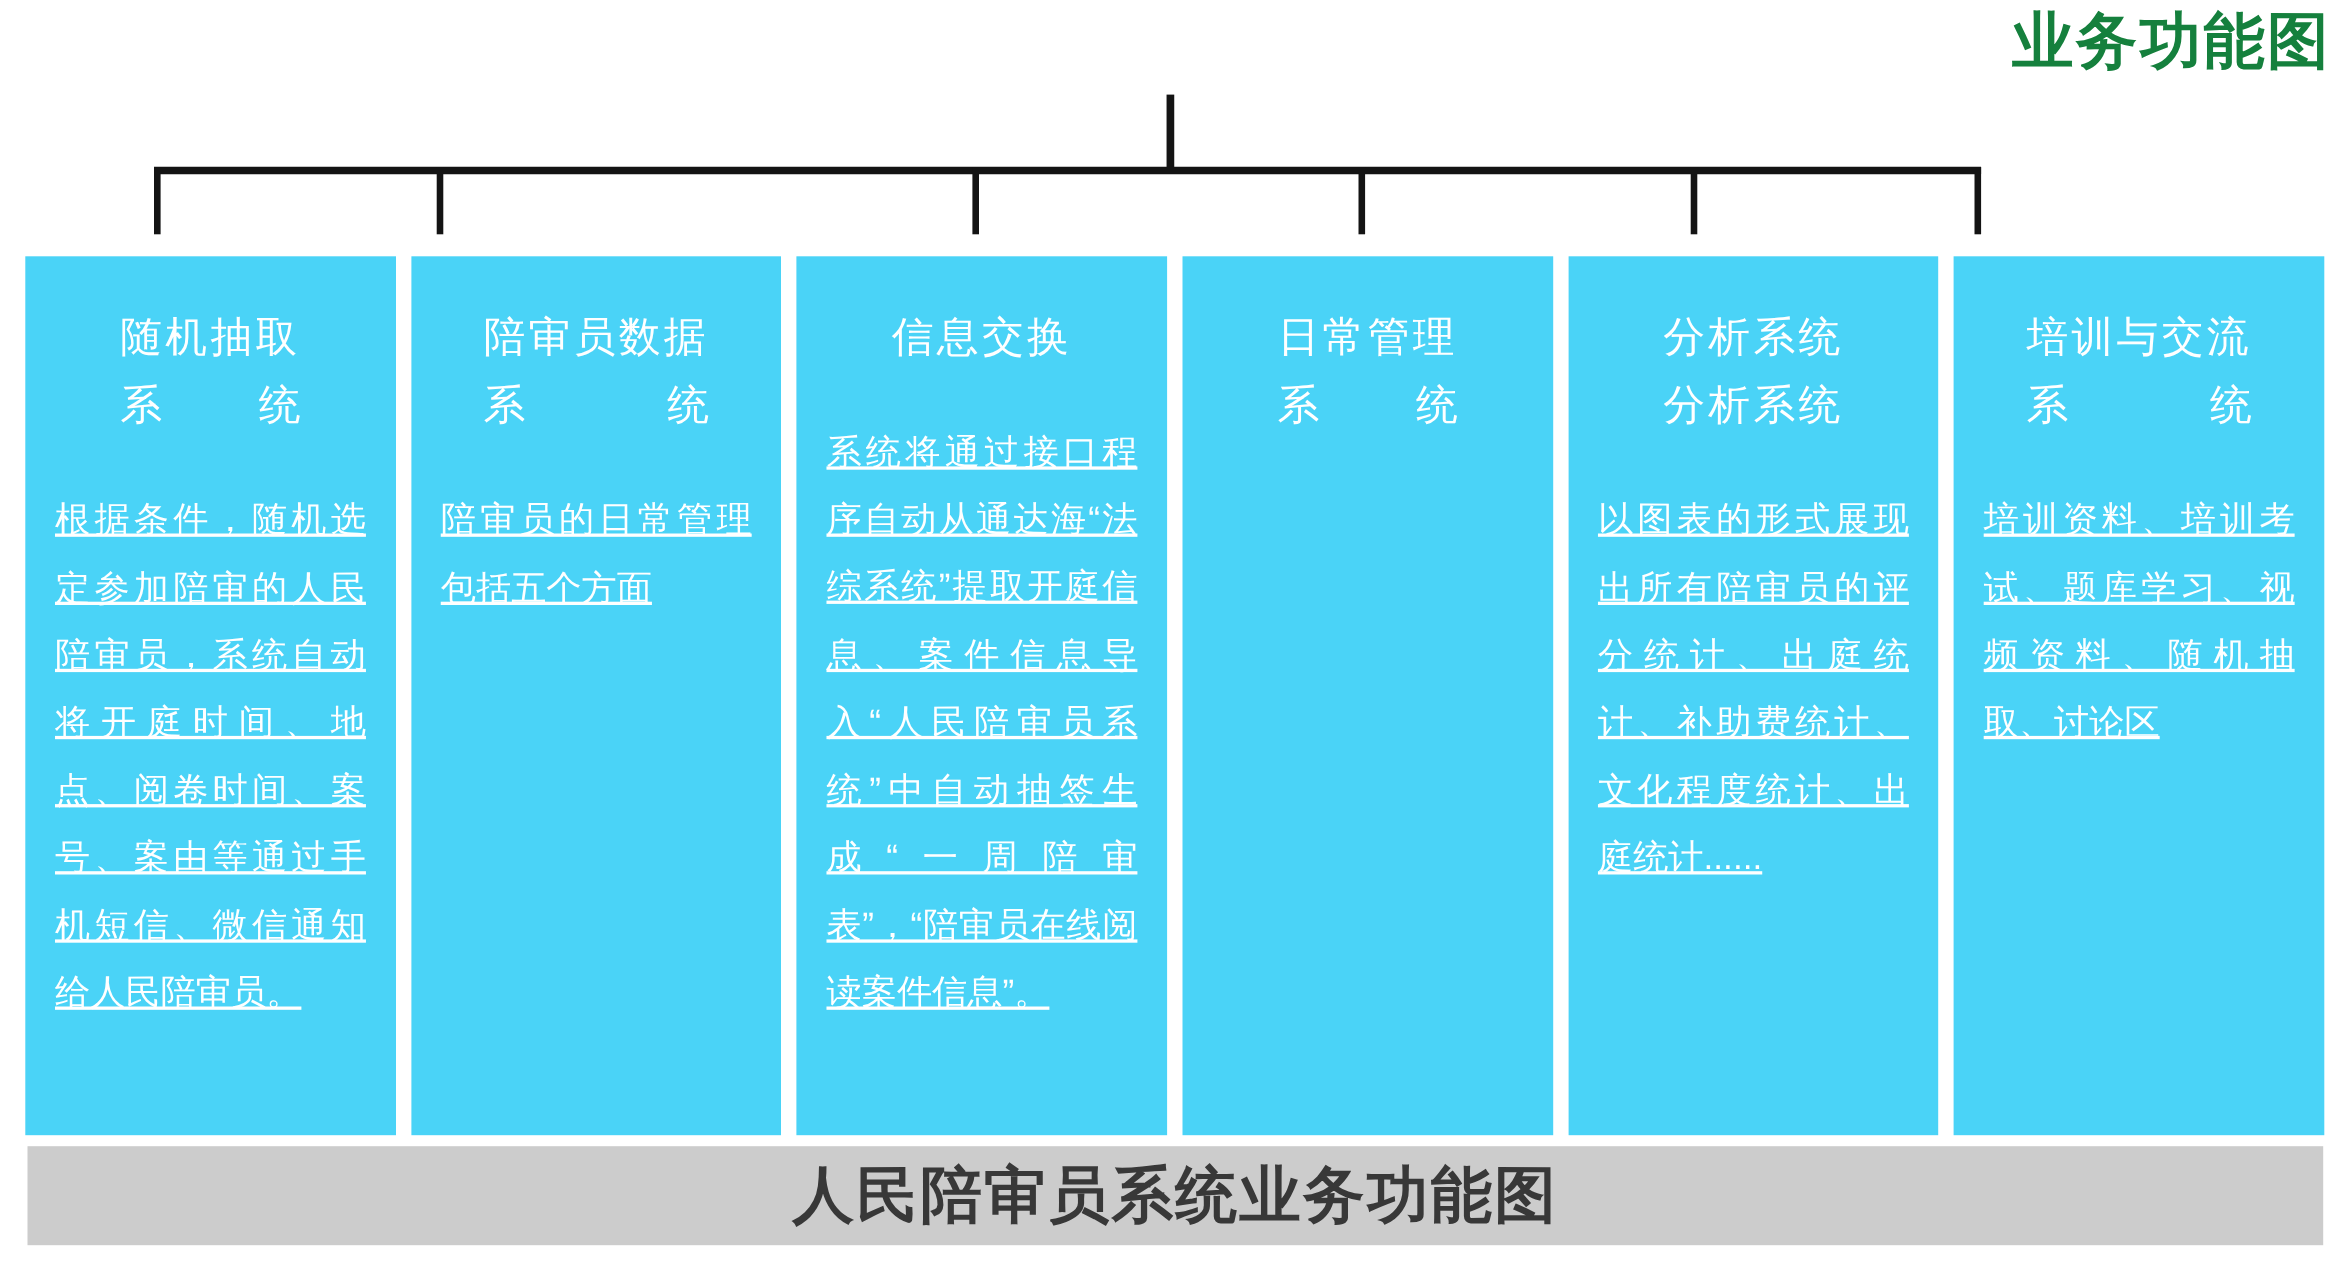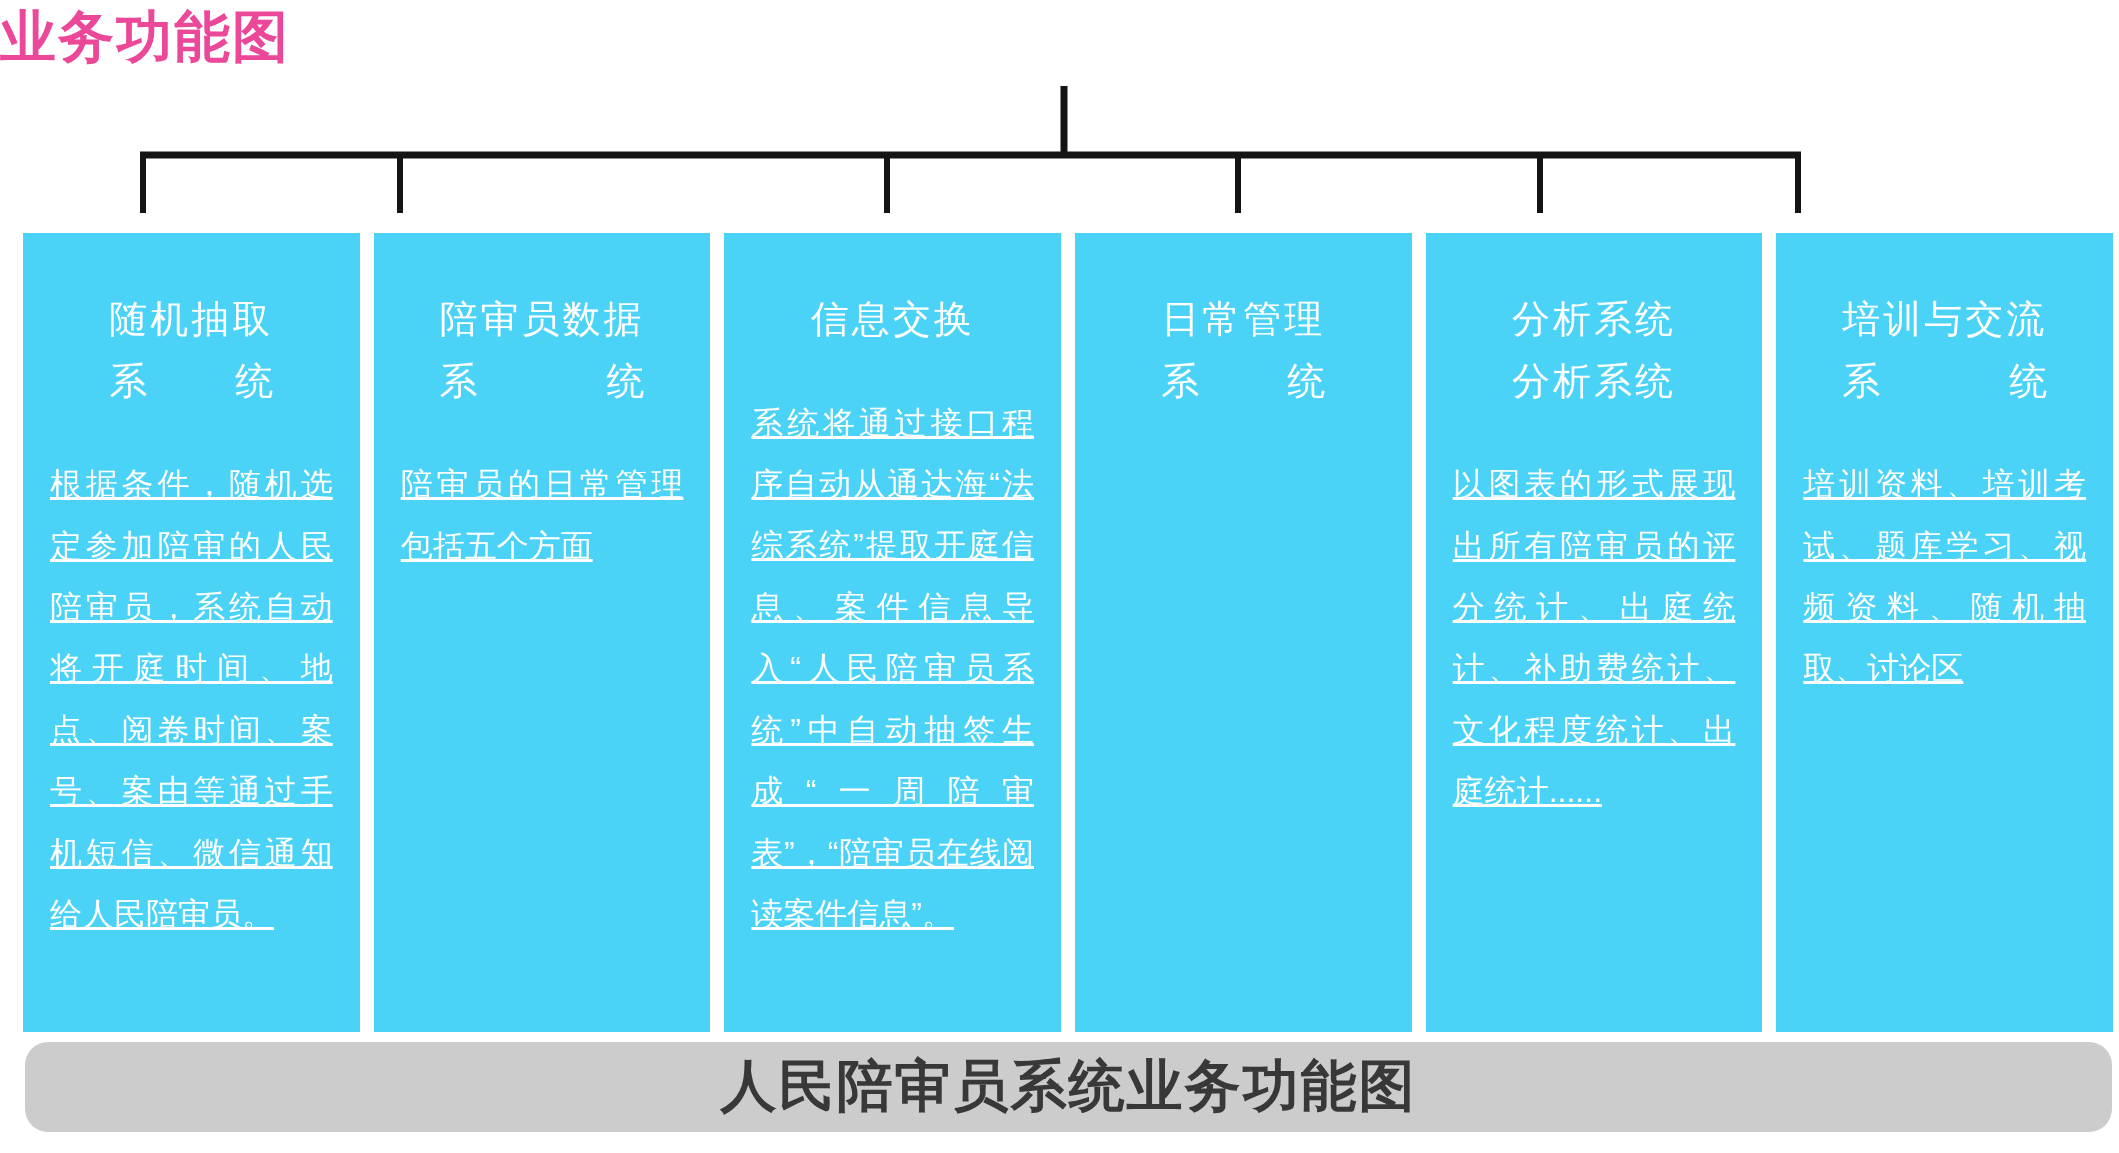--- a/index.html
+++ b/index.html
@@ -6,44 +6,44 @@
   html, body { background: #ffffff; }
   body {
     width: 2119px; height: 1153px;
     position: relative;
     font-family: "Liberation Sans", "DejaVu Sans", sans-serif;
     overflow: hidden;
   }
   .main-title {
     position: absolute;
     top: 0; left: 0; right: 0;
-    text-align: left;
+    text-align: right;
     font-size: 56px;
     font-weight: bold;
-    color: #ec4899;
+    color: #15803d;
     letter-spacing: 2px;
   }
   .connector-svg {
     position: absolute;
     top: 0; left: 0;
     width: 2119px; height: 233px;
   }
   .connector-svg line { stroke: #141414; }
   .boxes-row {
     position: absolute;
     left: 23px; top: 233px;
     width: 2090px; height: 799px;
     display: flex;
     gap: 14px;
   }
   .func-box {
     flex: 1 1 0;
     background: #4ad3f7;
     color: #ffffff;
-    padding: 12px 27px;
+    padding: 0 27px;
     overflow: hidden;
   }
   .box-title {
     margin-top: 44px;
     text-align: center;
     font-size: 38px;
     line-height: 1.62;
     font-weight: 400;
   }
   .box-title-inner { display: inline-block; text-align: center; }
@@ -64,21 +64,20 @@
     text-decoration: underline;
   }
   .footer-bar {
     position: absolute;
     left: 25px; top: 1042px;
     width: 2087px; height: 90px;
     background: #cccccc;
     display: flex;
     align-items: center;
     justify-content: center;
-    border-radius: 23px;
   }
   .footer-text {
     font-size: 56px;
     font-weight: bold;
     color: #383838;
     letter-spacing: 2px;
   }
 </style>
 </head>
 <body>

